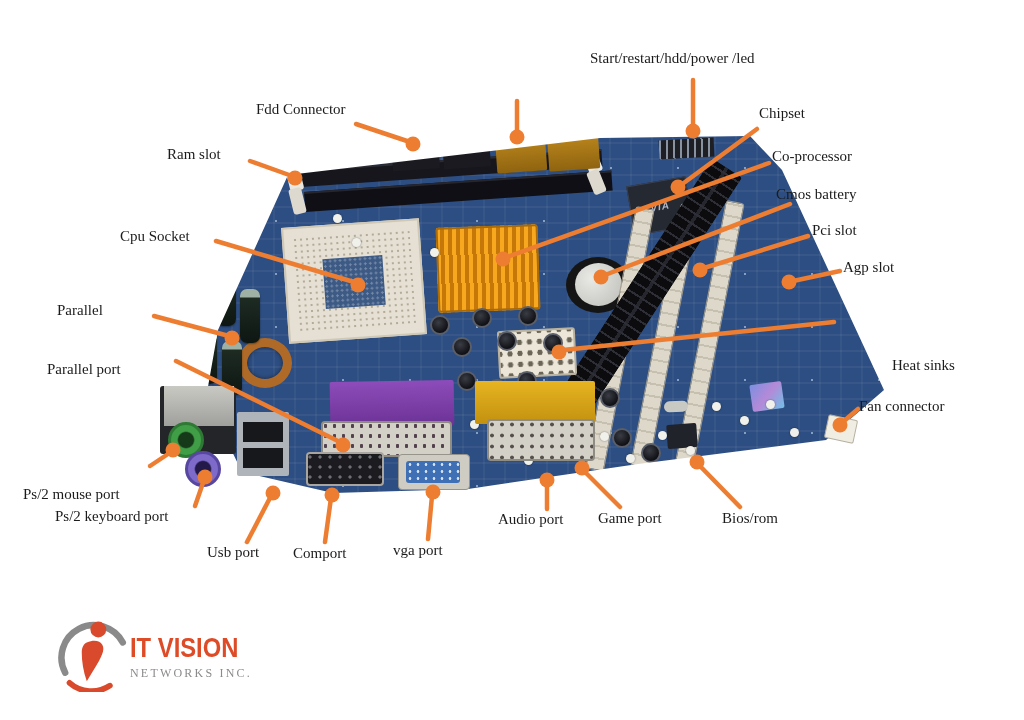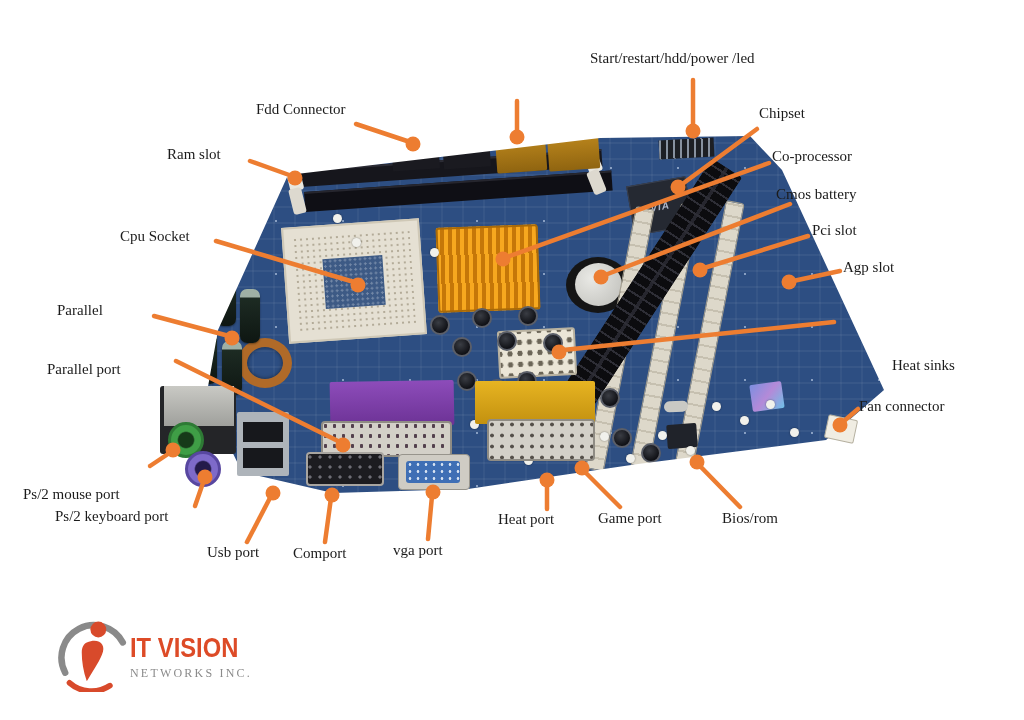--- a/index.html
+++ b/index.html
@@ -202,21 +202,21 @@
       <div class="part-label" style="left: 867px; top: 357px; margin-left: 25px;">Heat sinks</div>
       <div class="part-label" style="left: 859px; top: 398px;">Fan connector</div>
       <div class="part-label" style="left: 120px; top: 228px;">Cpu Socket</div>
       <div class="part-label" style="left: 57px; top: 302px;">Parallel</div>
       <div class="part-label" style="left: 47px; top: 361px;">Parallel port</div>
       <div class="part-label" style="left: 23px; top: 466px; margin-top: 20px;">Ps/2 mouse port</div>
       <div class="part-label" style="left: 55px; top: 508px; text-align: center;">Ps/2 keyboard port</div>
       <div class="part-label" style="left: 207px; top: 544px;">Usb port</div>
       <div class="part-label" style="left: 293px; top: 545px;">Comport</div>
       <div class="part-label" style="left: 393px; top: 542px;">vga port</div>
-      <div class="part-label" style="left: 498px; top: 511px;">Heat port</div>
+      <div class="part-label" style="left: 498px; top: 511px;">Audio port</div>
       <div class="part-label" style="left: 598px; top: 510px;">Game port</div>
       <div class="part-label" style="left: 722px; top: 510px;">Bios/rom</div>
     </div>
 
   <div class="abs" style="left:48px;top:616px;width:72px;height:76px;z-index:5;">
     <svg width="72" height="76" viewBox="0 0 100 104">
       <path d="M10,78 A42,42 0 1 1 90,36" fill="none" stroke="#8a8a8a" stroke-width="9" stroke-linecap="round"></path>
       <path d="M16,92 A46,46 0 0 0 72,96" fill="none" stroke="#d84a2b" stroke-width="8" stroke-linecap="round"></path>
       <circle cx="56" cy="18" r="11" fill="#d84a2b"></circle>
       <path d="M40,36 C56,29 68,38 61,53 C56,65 48,76 40,90 C35,76 33,62 33,50 C33,42 36,38 40,36 Z" fill="#d84a2b"></path>

